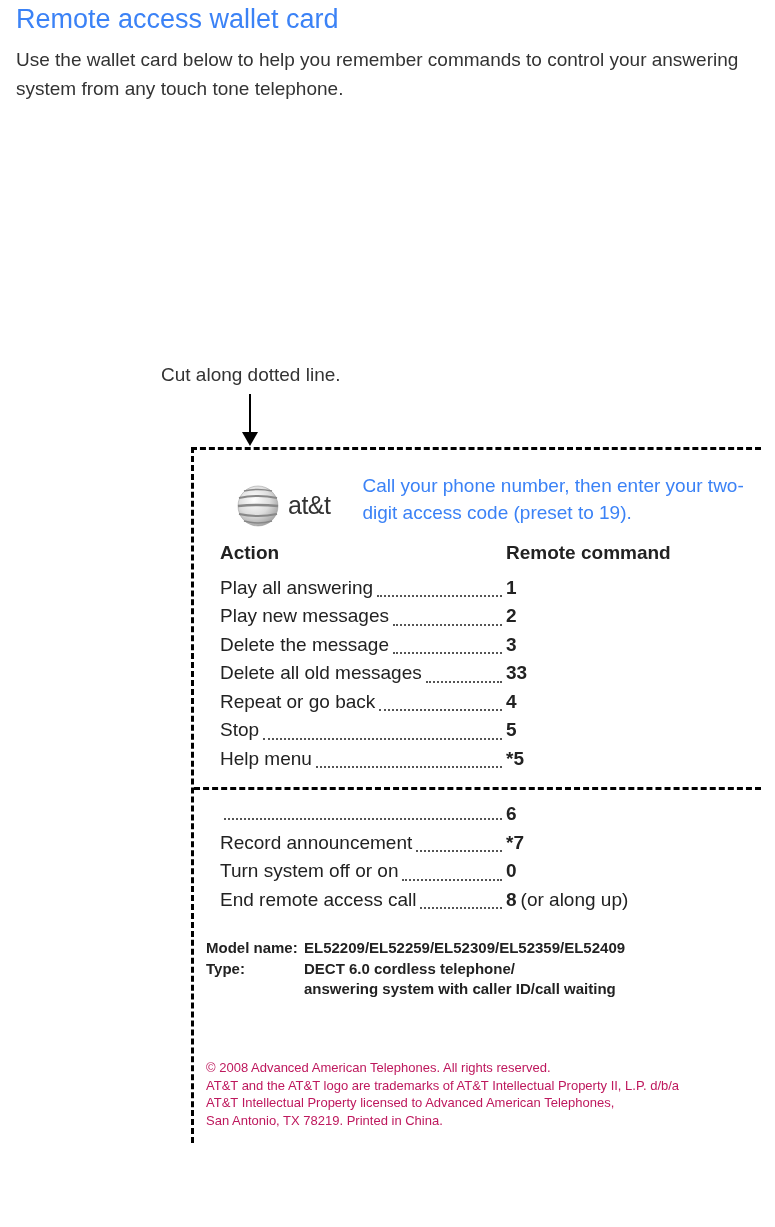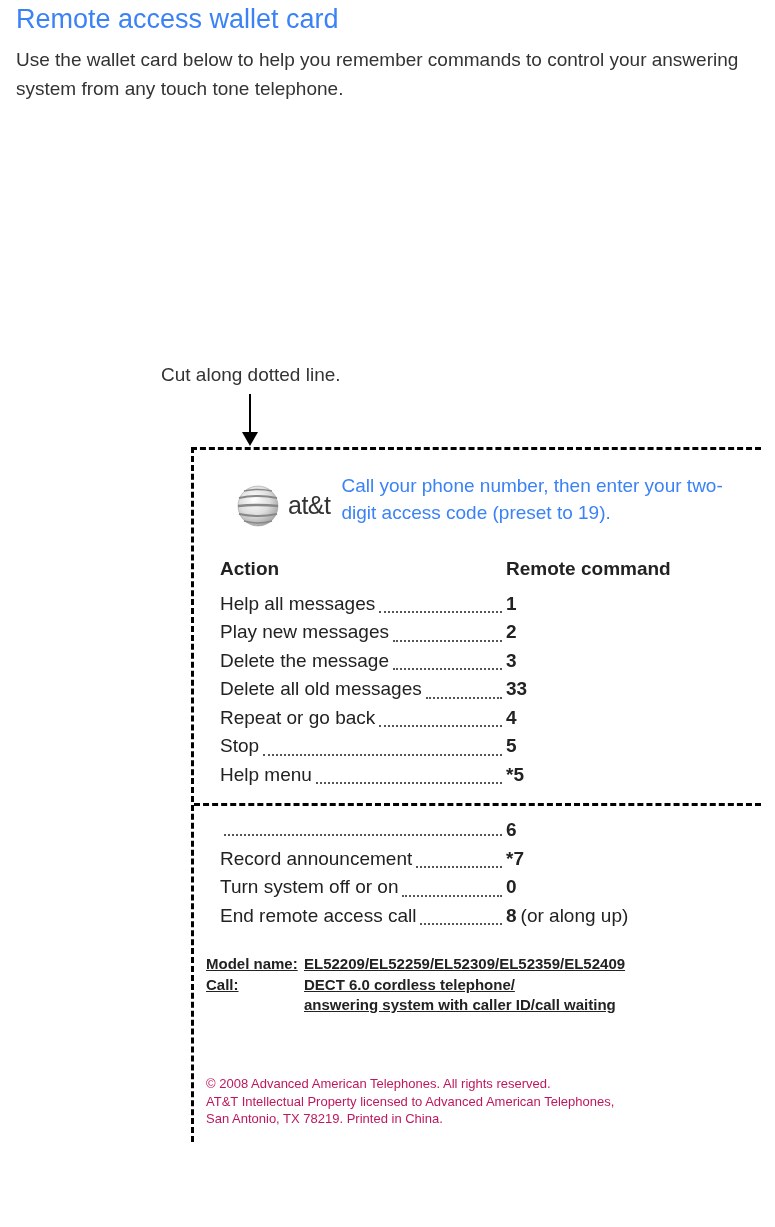--- a/index.html
+++ b/index.html
@@ -38,22 +38,22 @@
       margin-left: 175px;
       border-top: 3px dashed #000;
       border-left: 3px dashed #000;
       padding: 22px 8px 14px 26px;
       width: 570px;
       position: relative;
     }
     .top-row {
       display: flex;
       align-items: flex-start;
-      gap: 11px;
-      margin-bottom: 30px;
+      gap: 32px;
+      margin-bottom: 14px;
     }
     .logo-block {
       display: flex;
       align-items: center;
       gap: 8px;
       margin-top: 12px;
       margin-left: 16px;
     }
     .logo-text {
       font-size: 25px;
@@ -100,21 +100,20 @@
     }
     .cmd-row .code { font-weight: 700; white-space: nowrap; }
     .cmd-row .extra { font-weight: 400; margin-left: 4px;}
     .model-block {
       margin-top: 24px;
       font-size: 15px;
       font-weight: 700;
       color: #222;
       line-height: 1.35;
       margin-left: -14px;
-      text-decoration: underline;
     }
     .model-row { display: flex; }
     .model-label { width: 98px; }
     .legal {
       margin-top: 60px;
       font-size: 13px;
       color: #be185d;
       line-height: 1.35;
       margin-left: -14px;
     }
@@ -158,21 +157,21 @@
   </div>
 
   <div class="cmd-header">
     <span class="col-a">Action</span>
     <span>Remote command</span>
   </div>
 
   <div class="cmd-group1">
     <div class="cmd-row">
         <span class="action">
-          <span class="txt">Help all messages</span>
+          <span class="txt">Play all answering</span>
           <span class="dots"></span>
         </span>
         <span class="code">1</span>
         <span class="extra"></span>
       </div>
     <div class="cmd-row">
         <span class="action">
           <span class="txt">Play new messages</span>
           <span class="dots"></span>
         </span>
@@ -256,28 +255,29 @@
         <span class="extra"> (or along up)</span>
       </div>
   </div>
 
   <div class="model-block">
     <div class="model-row">
       <span class="model-label">Model name:</span>
       <span>EL52209/EL52259/EL52309/EL52359/EL52409</span>
     </div>
     <div class="model-row">
-      <span class="model-label">Call:</span>
+      <span class="model-label">Type:</span>
       <span>DECT 6.0 cordless telephone/</span>
     </div>
     <div class="model-row">
       <span class="model-label"></span>
       <span>answering system with caller ID/call waiting</span>
     </div>
   </div>
 
   <div class="legal">
     <div>© 2008 Advanced American Telephones. All rights reserved.</div>
+    <div>AT&amp;T and the AT&amp;T logo are trademarks of AT&amp;T Intellectual Property II, L.P. d/b/a</div>
     <div>AT&amp;T Intellectual Property licensed to Advanced American Telephones,</div>
     <div>San Antonio, TX 78219. Printed in China.</div>
   </div>
 
 </div>
 
 </body></html>

